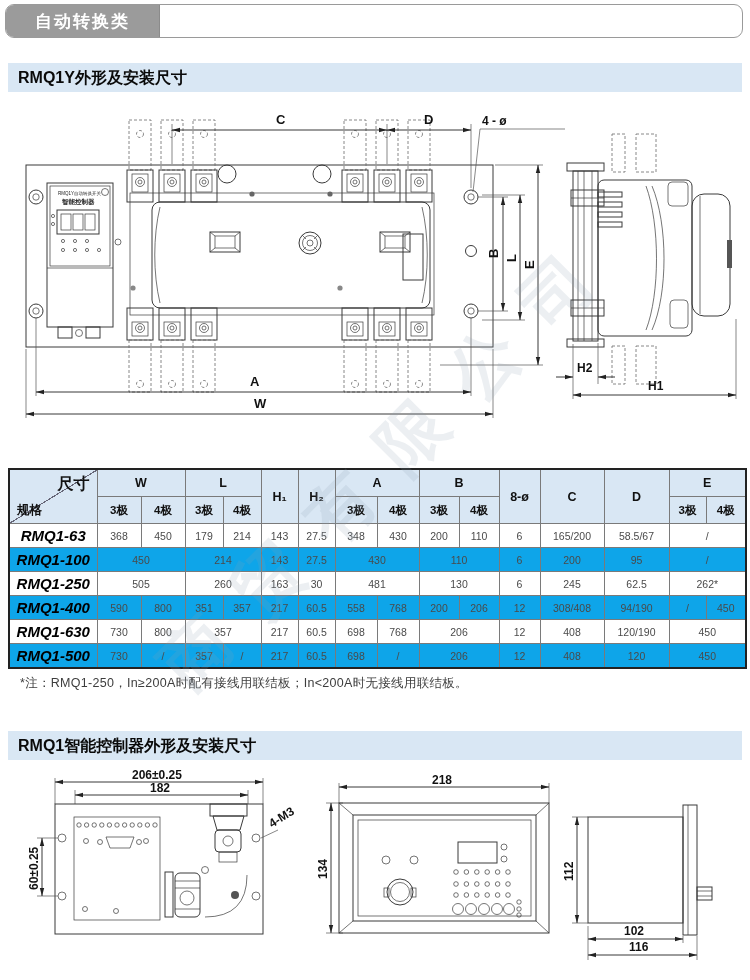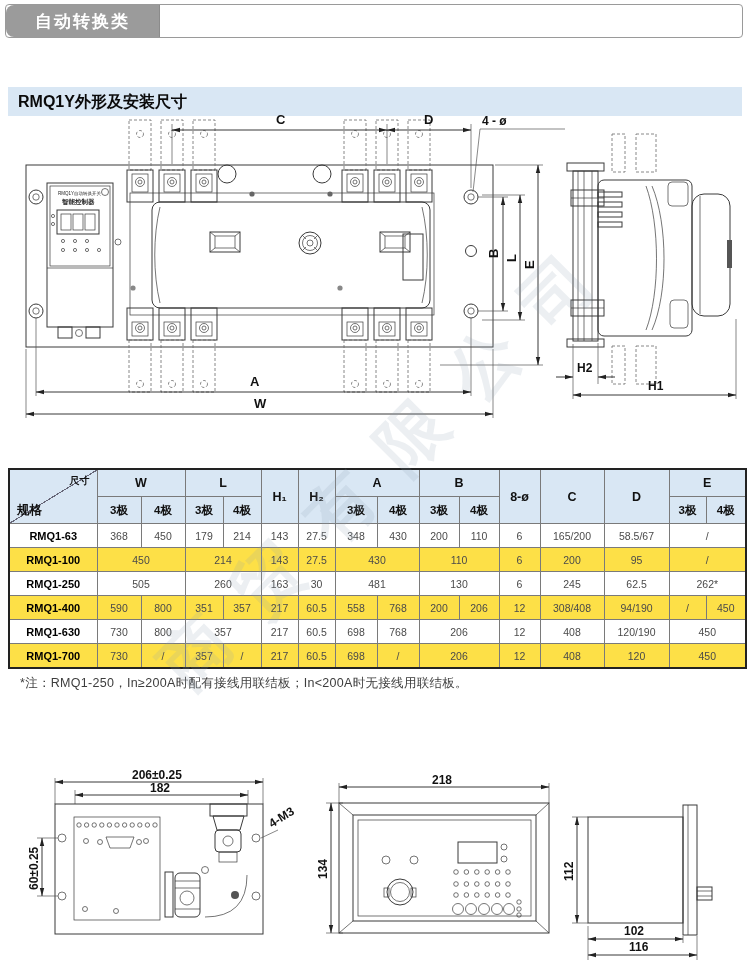--- a/index.html
+++ b/index.html
@@ -1,41 +1,41 @@
 <!DOCTYPE html>
 <html><head>
 <meta charset="utf-8">
 <style>
   html,body{margin:0;padding:0;background:#fff;}
   .page{position:relative;width:750px;height:980px;background:#fff;overflow:hidden;
         font-family:"Liberation Sans","DejaVu Sans",sans-serif;color:#111;}
   
   .topbar{position:absolute;left:5px;top:4px;width:738px;height:34px;border:1px solid #9a9a9a;
-          border-radius:4px;background:#fff;display:flex;align-items:center;justify-content:space-between;box-sizing:border-box;}
+          border-radius:9px;background:#fff;display:flex;align-items:center;justify-content:space-between;box-sizing:border-box;}
   .badge{width:153px;height:100%;background:#9b9b9b;border-radius:8px 0 0 8px;color:#fff;
          font-size:17px;font-weight:bold;display:flex;align-items:center;justify-content:center;letter-spacing:2px;border-right:1px solid #8b8b8b;}
   .page-title{color:#1668bb;font-size:20px;font-weight:bold;padding-right:13px;letter-spacing:1px;}
   
   .secbar{position:absolute;left:8px;width:734px;height:29px;background:#d9e7f4;
           font-size:16px;font-weight:bold;line-height:29px;padding-left:10px;box-sizing:border-box;color:#0a0a0a;}
-  .sec1{top:63px;margin-top:24px;} .sec2{top:731px;}
+  .sec1{top:63px;} .sec2{top:731px;}
   .drawing{position:absolute;left:0;}
   #d1{top:94px;} #d2{top:768px;}
   
   .tablewrap{position:absolute;left:8px;top:468px;}
   table{border-collapse:collapse;table-layout:fixed;width:735px;border:2px solid #222;}
   th,td{border:1px solid #7a7a7a;text-align:center;padding:0;overflow:hidden;white-space:nowrap;}
   thead th{background:#d9e7f4;font-size:12.5px;font-weight:bold;height:26px;}
   thead tr.sub th{font-size:11.5px;}
   tbody td{font-size:10.5px;color:#4a4a4a;height:23px;}
-  tbody th.model{font-size:11px;font-weight:bold;background:#fff;color:#000;}
-  tbody tr.alt td,tbody tr.alt th.model{background:#fde047;}
+  tbody th.model{font-size:15px;font-weight:bold;background:#fff;color:#000;font-style:italic;}
+  tbody tr.alt td,tbody tr.alt th.model{background:#0ea5e9;}
   th.corner{position:relative;background:#d9e7f4;
     background-image:linear-gradient(to bottom right,transparent 49.4%,#667 49.4%,#667 50.6%,transparent 50.6%);}
-  th.corner .ct{position:absolute;top:4px;right:7px;font-size:10px;font-weight:bold;}
+  th.corner .ct{position:absolute;top:4px;right:7px;font-size:16px;font-weight:bold;}
   th.corner .cb{position:absolute;bottom:4px;left:7px;font-size:12.5px;font-weight:bold;}
   .footnote{position:absolute;left:20px;top:675px;font-size:12.5px;color:#3d3d3d;letter-spacing:0.3px;}
   
   .wm{position:absolute;left:140px;top:645px;transform:rotate(-45deg);transform-origin:0 0;
       color:rgba(145,158,178,0.17);font-size:68px;font-weight:bold;letter-spacing:34px;
       white-space:nowrap;pointer-events:none;z-index:5;}
   
   .ol{stroke:#3a3a3a;fill:none;stroke-width:1;}
   .th{stroke:#3a3a3a;fill:none;stroke-width:0.7;}
   .dash{stroke:#6a6a6a;fill:none;stroke-width:0.8;stroke-dasharray:3 2;}
@@ -364,41 +364,42 @@
             <td>60.5</td>
             <td>698</td>
             <td>768</td>
             <td colspan="2">206</td>
             <td>12</td>
             <td>408</td>
             <td>120/190</td>
             <td colspan="2">450</td>
           </tr>
           <tr class="alt">
-            <th class="model">RMQ1-700</th>
+            <th class="model">RMQ1-500</th>
             <td>730</td>
             <td>/</td>
             <td>357</td>
             <td>/</td>
             <td>217</td>
             <td>60.5</td>
             <td>698</td>
             <td>/</td>
             <td colspan="2">206</td>
             <td>12</td>
             <td>408</td>
             <td>120</td>
             <td colspan="2">450</td>
           </tr>
         </tbody>
       </table>
   </div>
 
   <div class="footnote">*注：RMQ1-250，In≥200A时配有接线用联结板；In&lt;200A时无接线用联结板。</div>
 
+  <div class="secbar sec2">RMQ1智能控制器外形及安装尺寸</div>
 
   <svg id="d2" class="drawing" width="750" height="212" viewBox="0 0 750 212">
     <defs>
       <marker id="a2" markerWidth="9" markerHeight="7" refX="8.4" refY="3" orient="auto-start-reverse" markerUnits="userSpaceOnUse">
         <path d="M0,0.7 L8.4,3 L0,5.3 Z" fill="#222"></path>
       </marker>
     </defs>
 
     <g>
       <line class="ext" x1="55" y1="10" x2="55" y2="36"></line>

